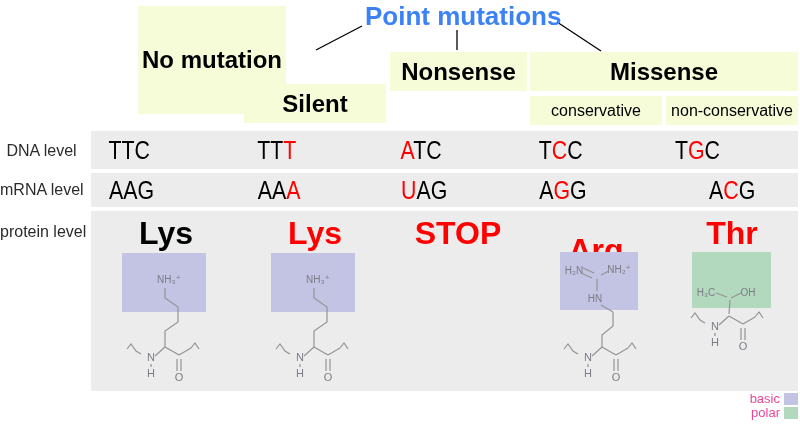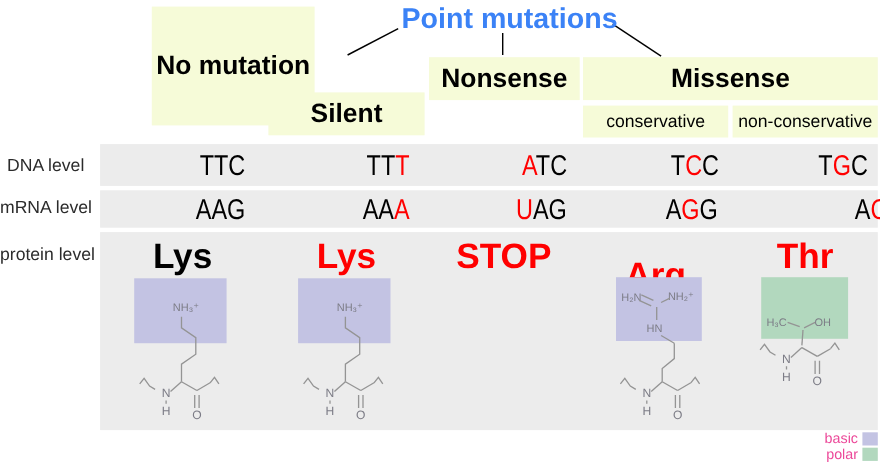--- a/index.html
+++ b/index.html
@@ -30,21 +30,21 @@
   #band-mrna    { top:173px; height:34px; }
   #band-protein { top:211px; height:180px; }
   .rowlabel {
     position:absolute; left:0; width:83px; text-align:center;
     font-size:16px; color:#2b2b2b; white-space:nowrap;
   }
   #label-dna     { top:142px; }
   #label-mrna    { top:181px; }
   #label-protein { top:223px; }
   .codon {
-    position:absolute; width:124px; text-align:right;
+    position:absolute; width:124px; text-align:left;
     font-size:26px; color:#000;
   }
   .codon .inner { display:inline-block; transform:scaleX(0.82); white-space:nowrap; }
   .codon.dna  { top:131px; height:38px; line-height:38px; }
   .codon.mrna { top:173px; height:34px; line-height:34px; }
   .red { color:var(--red); }
   .protein-name {
     position:absolute; width:124px; text-align:center; top:211px; height:42px;
     line-height:44px; font-weight:bold; font-size:32px; color:#000;
   }

